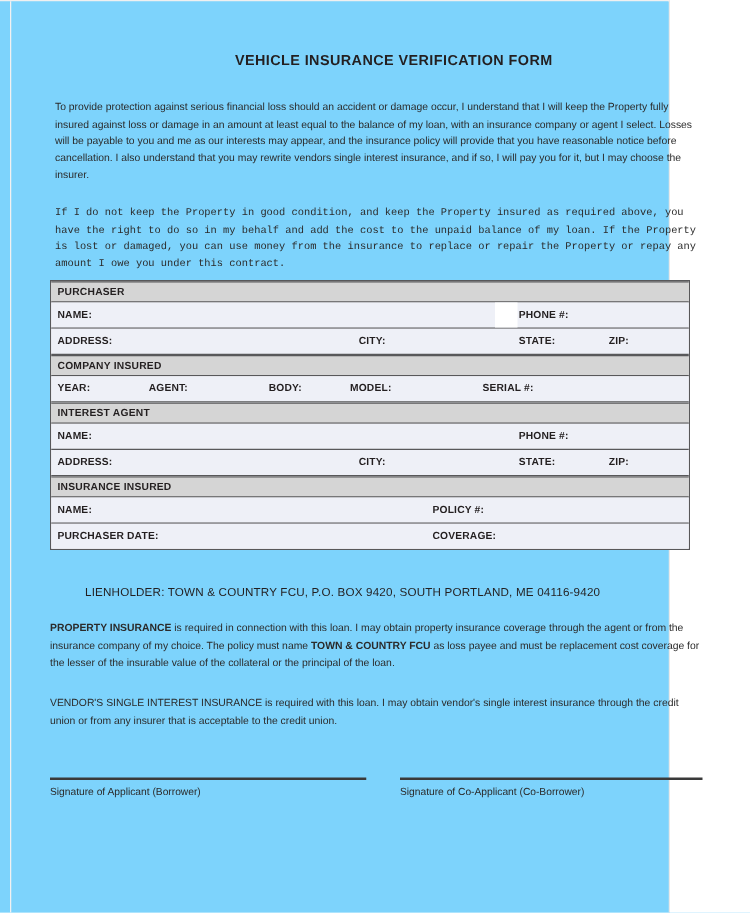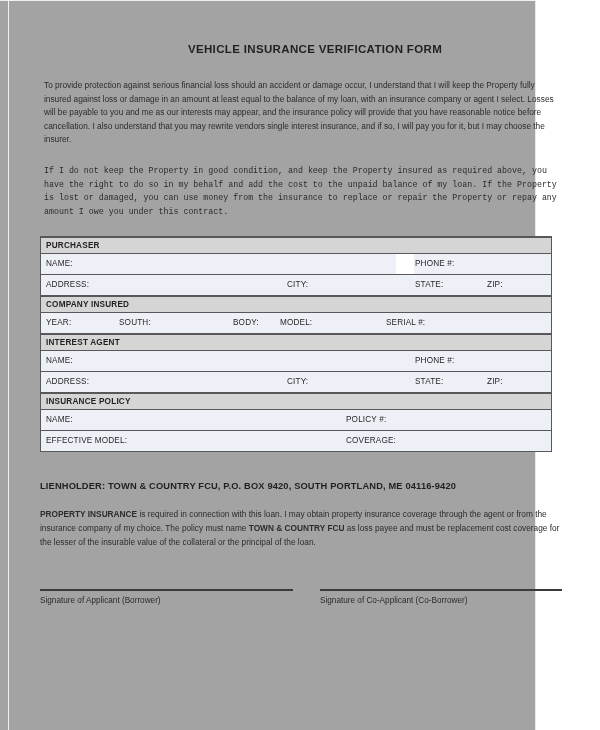--- a/index.html
+++ b/index.html
@@ -12,21 +12,21 @@
     height: 730px;
     font-family: "Liberation Sans", sans-serif;
     color: #231f20;
     overflow: hidden;
   }
   .page {
     position: relative;
     width: 536px;
     height: 730px;
     box-sizing: border-box;
-    background: #a3a3a3;
+    background: #7dd3fc;
     border-right: 1px solid #e8e8e8;
     border-top: 1px solid #f0f0f0;
   }
   .page::before {
     content: "";
     position: absolute;
     left: 8px;
     top: 0;
     bottom: 0;
     width: 1px;
@@ -53,21 +53,21 @@
     line-height: 13.6px;
     text-align: left;
     margin: 4px;
     color: #2b2b2b;
   }
   .para.p1 { margin-top: 24px; }
   .para.p2 { margin-top: 17px; font-family: Liberation Mono, monospace; }
 
   
   .form-table {
-    margin-top: 18px;
+    margin-top: 6px;
     width: 510px;
     border: 1px solid #58585a;
     border-collapse: collapse;
     background: #ffffff;
   }
   .form-table .band {
     background: #d5d5d5;
     border-bottom: 1px solid #58585a;
     border-top: 1px solid #58585a;
     height: 15px;
@@ -90,31 +90,32 @@
     position: absolute;
     top: 0;
     bottom: 0;
     background: #ffffff;
   }
   .lbl {
     position: absolute;
     top: 0;
     line-height: 20px;
     font-size: 8.2px;
-    font-weight: normal;
+    font-weight: bold;
     white-space: nowrap;
     letter-spacing: 0.15px;
   }
 
   
   .lienholder {
     margin-top: 29px;
     font-size: 9.3px;
-    font-weight: bold;
+    font-weight: normal;
     letter-spacing: 0.15px;
+    margin-left: 28px;
   }
   .lowpara {
     font-size: 8.3px;
     line-height: 13.8px;
     margin: 0;
     color: #2b2b2b;
   }
   .lowpara.l1 { margin-top: 17px; }
   .lowpara.l2 { margin-top: 18px; }
   .lowpara.l3 { margin-top: 18px; }
@@ -176,23 +177,23 @@
         <div class="lbl" style="left:468px; width:36px; font-weight:normal;"></div>
       </div>
 
       <div class="band">
         <div class="band-label">COMPANY INSURED</div>
       </div>
 
       <div class="row">
         <div class="lbl" style="left:5px;">YEAR:</div>
         <div class="lbl" style="left:32px; width:40px; font-weight:normal;"></div>
-        <div class="lbl" style="left:78px;">SOUTH:</div>
+        <div class="lbl" style="left:78px;">AGENT:</div>
         <div class="lbl" style="left:110px; width:60px; font-weight:normal;"></div>
-        <div class="lbl" style="left:192px;">BODY:</div>
+        <div class="lbl" style="left:174px;">BODY:</div>
         <div class="lbl" style="left:206px; width:28px; font-weight:normal;"></div>
         <div class="lbl" style="left:239px;text-align:center;">MODEL:</div>
         <div class="lbl" style="left:278px; width:62px; font-weight:normal;"></div>
         <div class="lbl" style="left:345px;">SERIAL #:</div>
         <div class="lbl" style="left:388px; width:116px; font-weight:normal;"></div>
       </div>
 
       <div class="band">
         <div class="band-label">INTEREST AGENT</div>
       </div>
@@ -209,43 +210,44 @@
         <div class="lbl" style="left:48px; width:190px; font-weight:normal;"></div>
         <div class="lbl" style="left:246px;">CITY:</div>
         <div class="lbl" style="left:272px; width:98px; font-weight:normal;"></div>
         <div class="lbl" style="left:374px;">STATE:</div>
         <div class="lbl" style="left:410px; width:32px; font-weight:normal;"></div>
         <div class="lbl" style="left:446px;">ZIP:</div>
         <div class="lbl" style="left:468px; width:36px; font-weight:normal;"></div>
       </div>
 
       <div class="band">
-        <div class="band-label">INSURANCE POLICY</div>
+        <div class="band-label">INSURANCE INSURED</div>
       </div>
 
       <div class="row">
         <div class="lbl" style="left:5px;">NAME:</div>
         <div class="lbl" style="left:33px; width:262px; font-weight:normal;"></div>
         <div class="lbl" style="left:305px;">POLICY #:</div>
         <div class="lbl" style="left:350px; width:154px; font-weight:normal;"></div>
       </div>
 
       <div class="row last">
-        <div class="lbl" style="left:5px;">EFFECTIVE MODEL:</div>
+        <div class="lbl" style="left:5px;">PURCHASER DATE:</div>
         <div class="lbl" style="left:80px; width:216px; font-weight:normal;"></div>
         <div class="lbl" style="left:305px;">COVERAGE:</div>
         <div class="lbl" style="left:355px; width:149px; font-weight:normal;"></div>
       </div>
 
     </div>
 
     <div class="lienholder">LIENHOLDER:  TOWN &amp; COUNTRY FCU, P.O. BOX 9420, SOUTH PORTLAND, ME 04116-9420</div>
 
     <p class="lowpara l1"><b>PROPERTY INSURANCE</b><span> is required in connection with this loan. I may obtain property insurance coverage through the agent or from the insurance company of my choice. The policy must name </span><b>TOWN &amp; COUNTRY FCU</b><span> as loss payee and must be replacement cost coverage for the lesser of the insurable value of the collateral or the principal of the loan.</span></p>
 
+    <p class="lowpara l2">VENDOR'S SINGLE INTEREST INSURANCE is required with this loan. I may obtain vendor's single interest insurance through the credit union or from any insurer that is acceptable to the credit union.</p>
 
 
     <div class="sig-area">
       <div class="sig-block right">
         <div class="sig-line"></div>
         <div class="sig-label">Signature of Co-Applicant (Co-Borrower)</div>
       </div>
       <div class="sig-block left">
         <div class="sig-line"></div>
         <div class="sig-label">Signature of Applicant (Borrower)</div>

